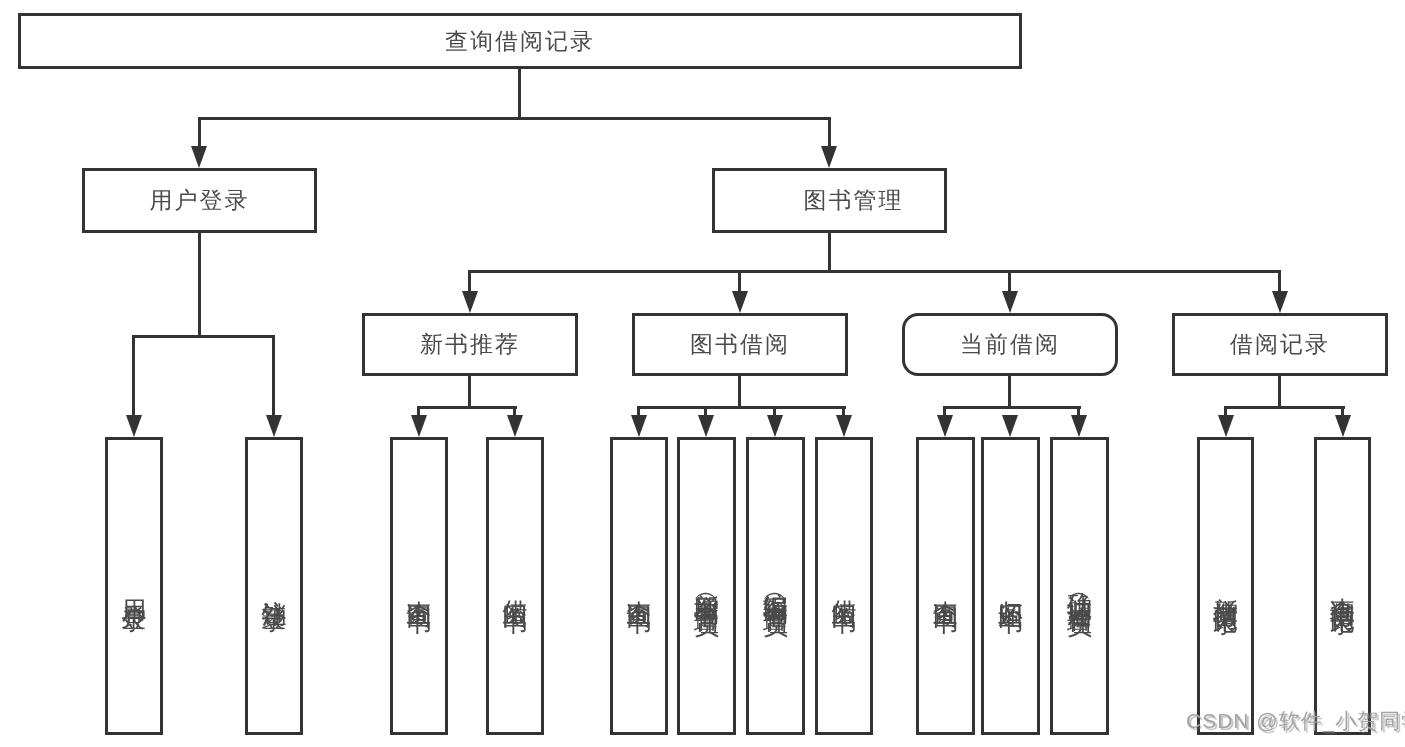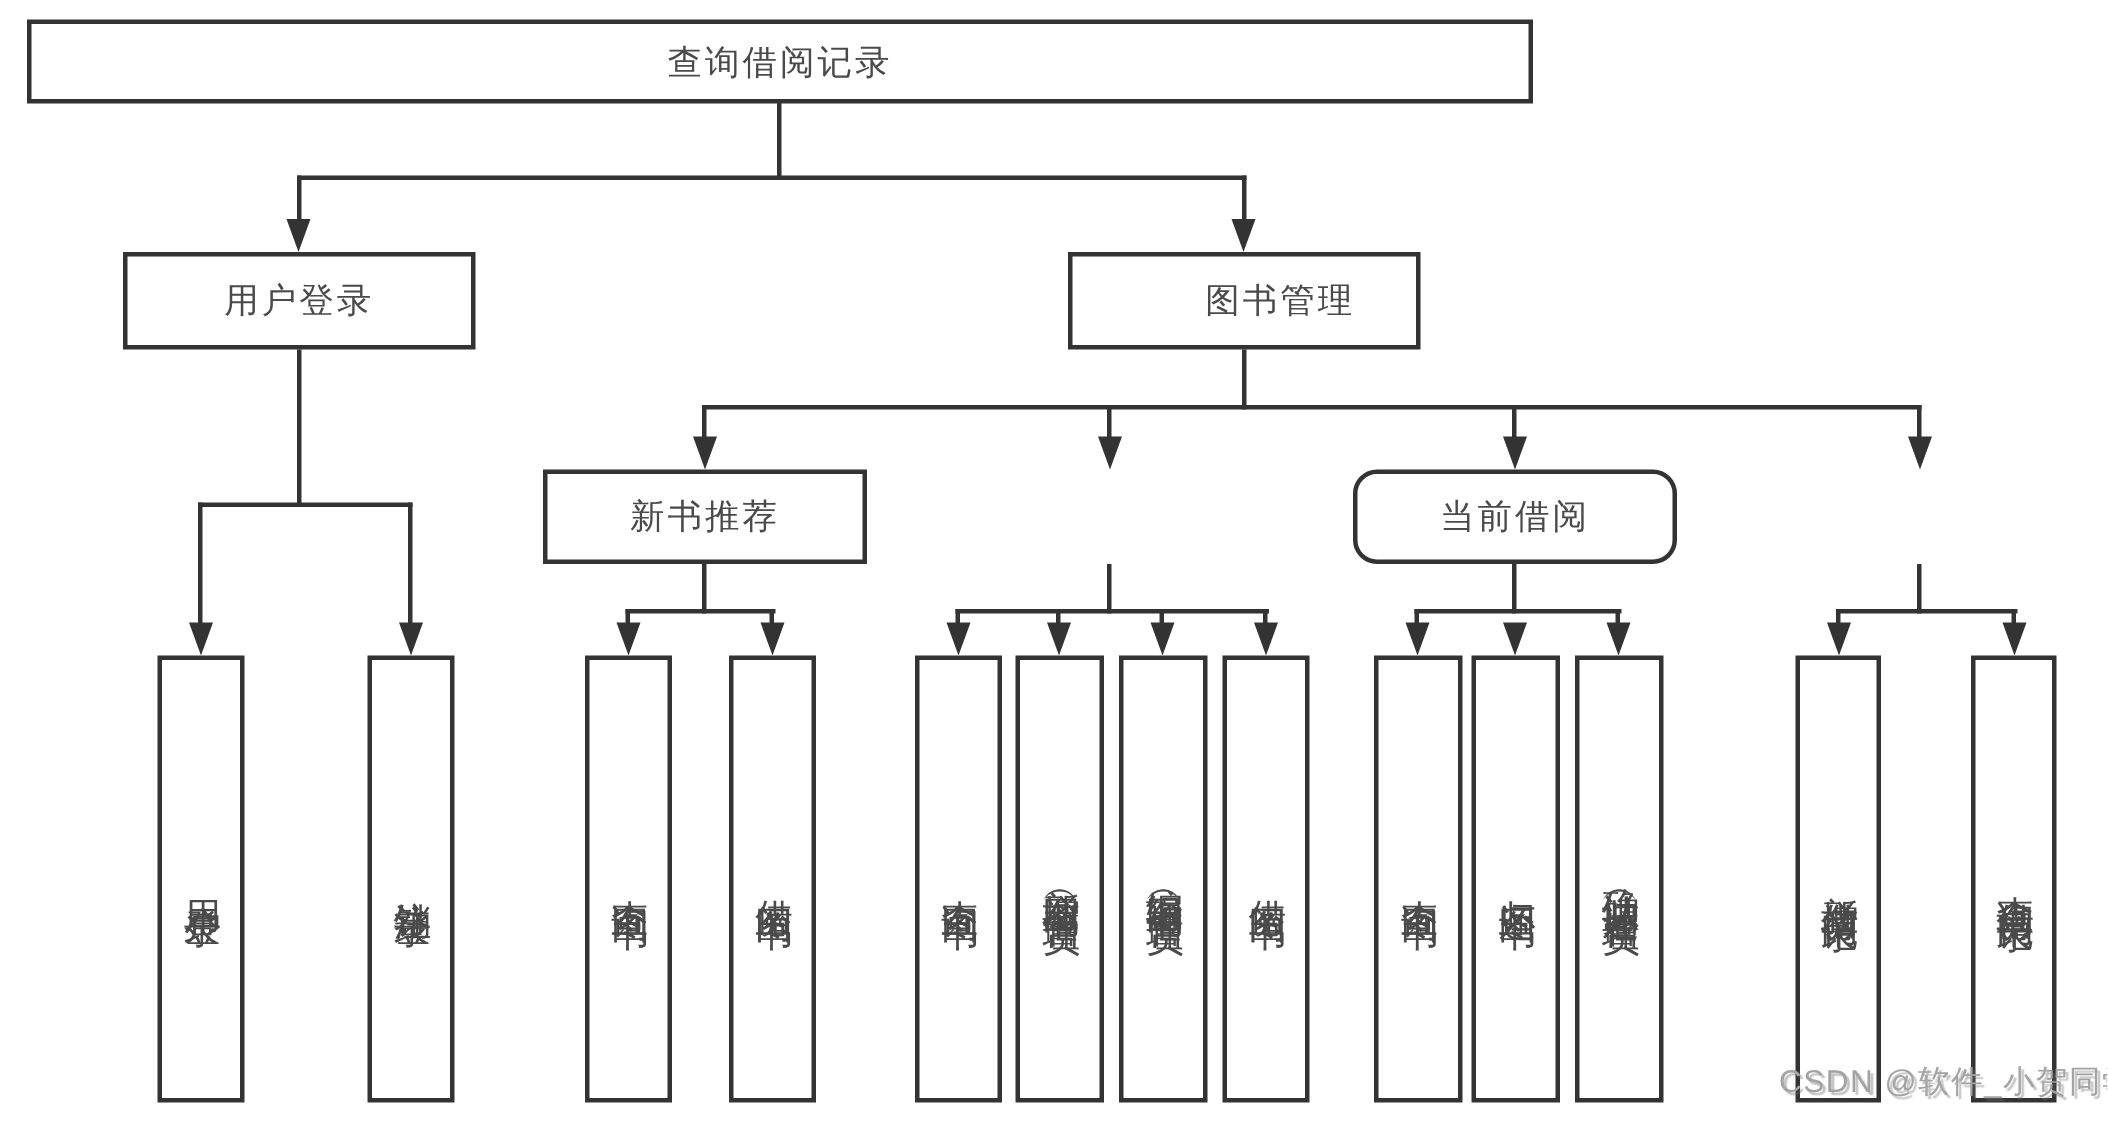--- a/index.html
+++ b/index.html
@@ -91,22 +91,28 @@
   <div class="vl" style="left:1008px; top:270px; height:24px;"></div>
   <div class="vl" style="left:1278px; top:270px; height:24px;"></div>
   <div class="arr" style="left:462px; top:291px;"></div>
   <div class="arr" style="left:732px; top:291px;"></div>
   <div class="arr" style="left:1002px; top:291px;"></div>
   <div class="arr" style="left:1272px; top:291px;"></div>
 
   <div class="box" style="left:362px; top:313px; width:216px; height:63px;font-family:Liberation Mono, monospace;">
     <span>新书推荐</span>
   </div>
+  <div class="box" style="left:632px; top:313px; width:216px; height:63px;">
+    <span>图书借阅</span>
+  </div>
   <div class="box" style="left:902px; top:313px; width:216px; height:63px;border-radius:16px;">
     <span>当前借阅</span>
+  </div>
+  <div class="box" style="left:1172px; top:313px; width:216px; height:63px;">
+    <span>借阅记录</span>
   </div>
 
   <div class="vl" style="left:468px; top:376px; height:33px;"></div>
   <div class="hl" style="left:417px; top:406px; width:100px;"></div>
   <div class="vl" style="left:417px; top:406px; height:13px;"></div>
   <div class="vl" style="left:513px; top:406px; height:13px;"></div>
   <div class="arr" style="left:411px; top:415px;"></div>
   <div class="arr" style="left:507px; top:415px;"></div>
 
   <div class="vl" style="left:738px; top:376px; height:33px;"></div>

